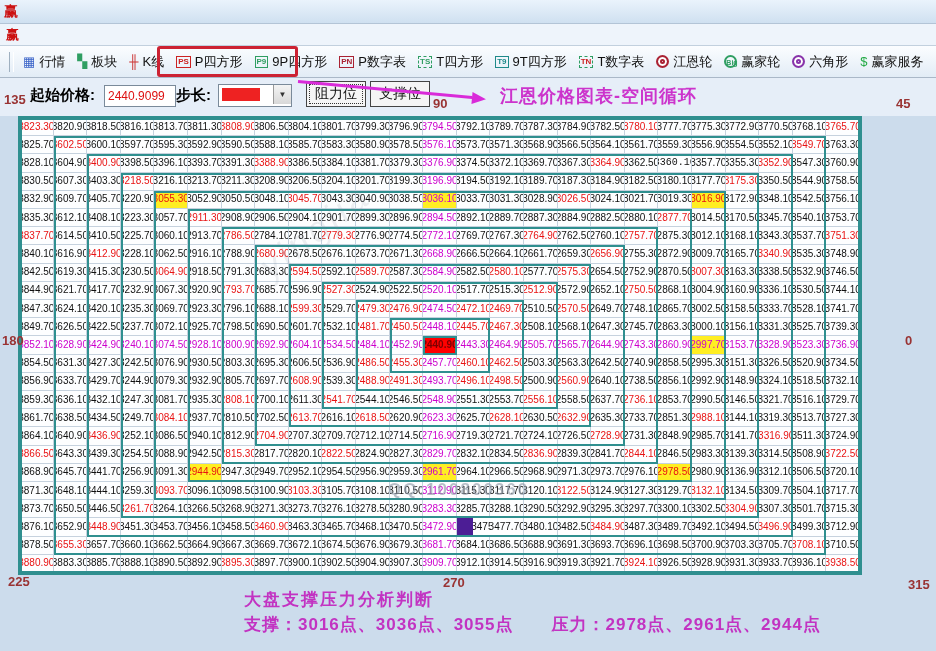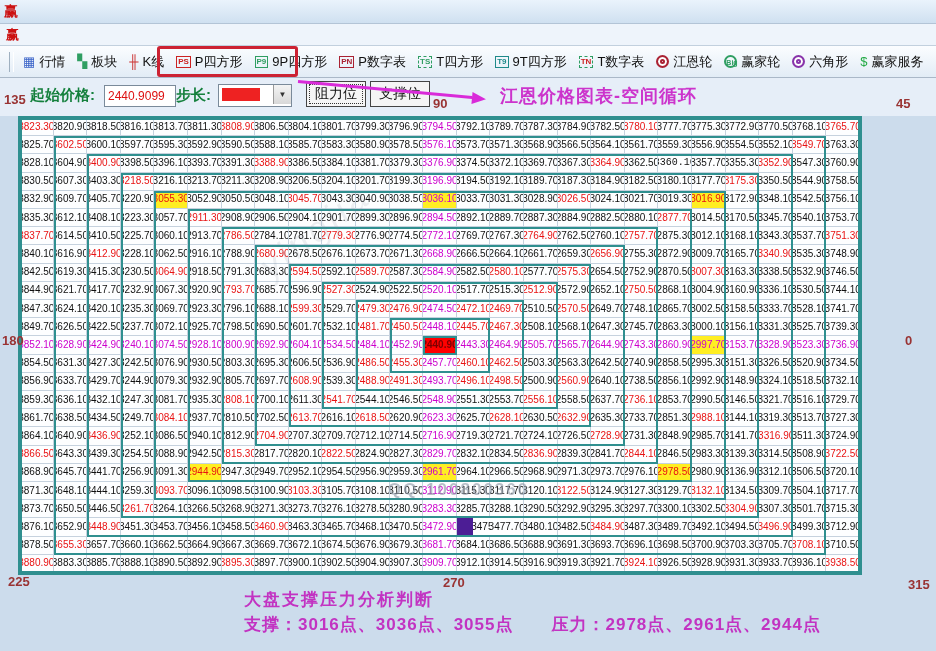--- a/index.html
+++ b/index.html
@@ -25,21 +25,21 @@
   .tool-item .glyph{font-size:13px;margin-right:4px;}
   .badge{font-size:8px;font-weight:bold;border:1px solid;padding:0 1px;margin-right:4px;line-height:10px;}
   .badge.dashed{border-style:dashed;}
   .circ{display:inline-block;width:13px;height:13px;border-radius:50%;border:2px solid;margin-right:4px;
         font-size:7px;line-height:12px;text-align:center;font-weight:bold;box-sizing:border-box;}
   .hl-rect{position:absolute;left:157px;top:46px;width:141px;height:31px;border:3px solid #cc2233;
            border-radius:3px;box-sizing:border-box;pointer-events:none;}
   
   .controlbar{position:absolute;left:0;top:78px;width:936px;height:38px;background:#e6eef8;}
   .angle-label{position:absolute;color:#993333;font-size:13px;font-weight:bold;}
-  .ctl-label{position:absolute;color:#15803d;font-weight:bold;font-size:15px;top:8px;}
+  .ctl-label{position:absolute;color:#000000;font-weight:bold;font-size:15px;top:8px;}
   .start-input{position:absolute;left:104px;top:7px;width:64px;height:18px;border:1px solid #7a8a9a;
     background:#fff;color:#dd1111;font-size:12px;padding:1px 3px;font-family:inherit;}
   .combo{position:absolute;left:218px;top:6px;width:72px;height:21px;background:#fff;border:1px solid #7a8a9a;}
   .combo .swatch{position:absolute;left:3px;top:3px;width:38px;height:13px;}
   .combo .drop{position:absolute;right:0;top:0;width:17px;height:19px;background:linear-gradient(#f4f4f4,#d8d8d8);
     border-left:1px solid #9a9a9a;font-size:8px;text-align:center;line-height:19px;color:#333;}
   .ctl-btn{position:absolute;top:3px;height:26px;width:60px;background:#f5f5f5;border:1px solid #444;
     font-size:14px;font-family:inherit;color:#111;padding:0;}
   .ctl-btn.focused{outline:1px dotted #333;outline-offset:-4px;}
   .anno-arrow-shaft{position:absolute;background:#d92bd9;height:3px;transform-origin:left center;}

